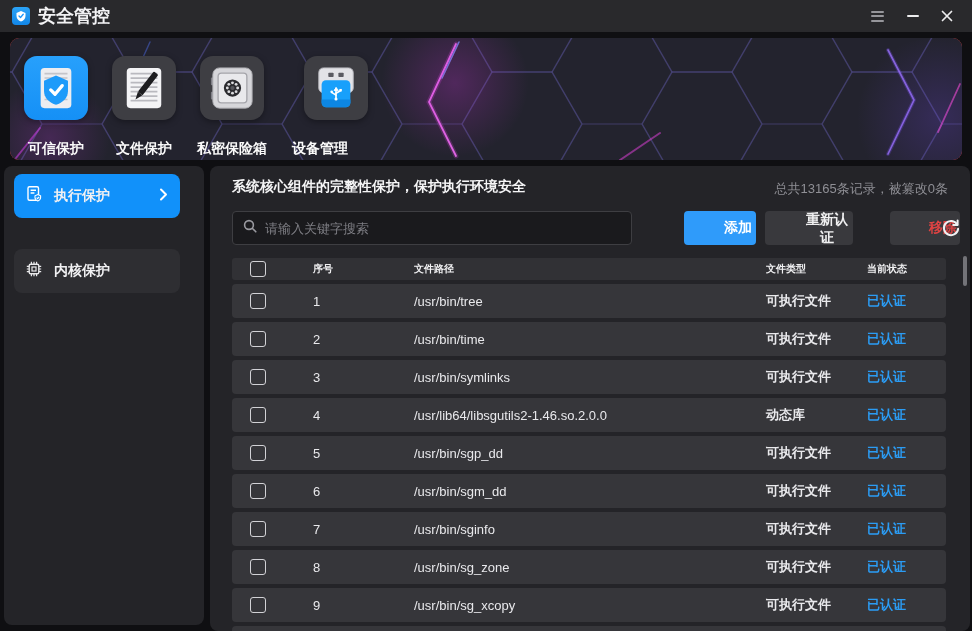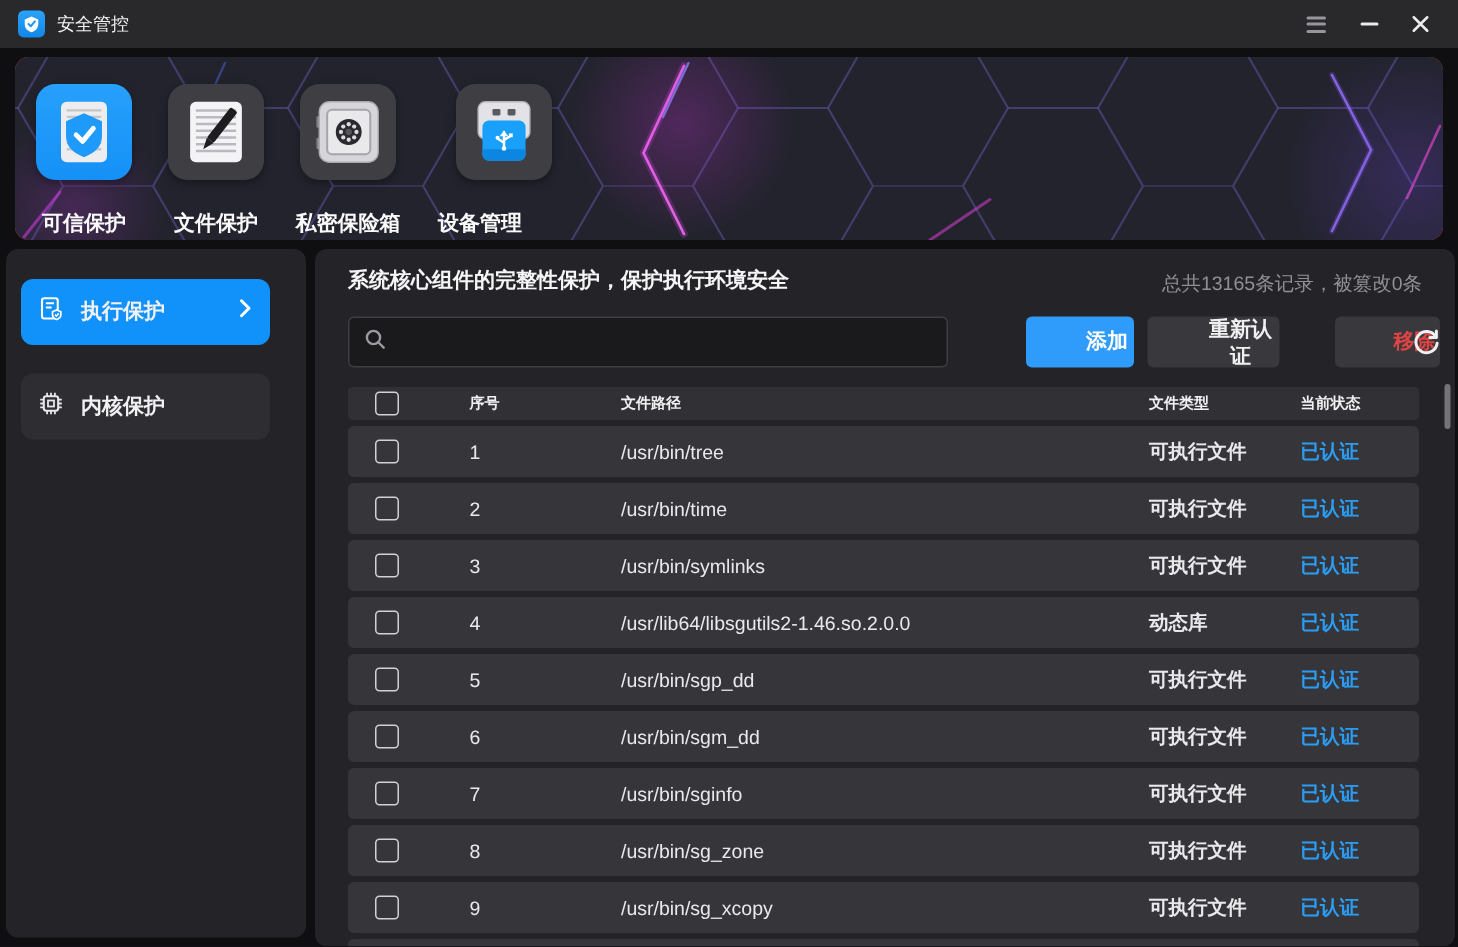--- a/index.html
+++ b/index.html
@@ -4,21 +4,21 @@
 <style>
   * { margin:0; padding:0; box-sizing:border-box; }
   html,body { background:#0f0f12; }
   body { font-family:"Liberation Sans","DejaVu Sans",sans-serif; }
   .window { position:relative; width:972px; height:631px; background:#0f0f12; overflow:hidden; }
 
   
   .titlebar { position:absolute; left:0; top:0; width:972px; height:32px; background:#29292c; }
   .app-icon { position:absolute; left:12px; top:7px; width:18px; height:18px; border-radius:4px;
               background:linear-gradient(180deg,#2ba3f7,#1287e8); display:flex; align-items:center; justify-content:center; }
-  .app-title { position:absolute; left:38px; top:0; line-height:32px; font-size:12px; font-weight:400; color:#f2f2f4; }
+  .app-title { position:absolute; left:38px; top:0; line-height:32px; font-size:18px; font-weight:700; color:#f2f2f4; }
   .win-btn { position:absolute; top:0; width:26px; height:32px; display:flex; flex-direction:column;
              align-items:center; justify-content:center; cursor:pointer; }
   .win-btn.menu { left:864px; gap:2.5px; }
   .win-btn.menu i { display:block; width:13px; height:2px; background:#96969b; border-radius:1px; }
   .win-btn.min { left:900px; }
   .win-btn.min i { display:block; width:12px; height:2px; background:#ececee; border-radius:1px; }
   .win-btn.close { left:934px; }
 
   
   .banner { position:absolute; left:10px; top:38px; width:952px; height:122px; border-radius:9px;
@@ -31,21 +31,21 @@
   .tile.active { background:linear-gradient(180deg,#27a0fc,#1590f6); }
   .banner-label { position:absolute; top:74px; left:50%; transform:translateX(-50%); margin-top:10px;
                   font-size:14px; font-weight:700; color:#fafafa; white-space:nowrap; }
 
   
   .sidebar { position:absolute; left:4px; top:166px; width:200px; height:459px; background:#242428; border-radius:8px; }
   .side-item { position:absolute; left:10px; width:166px; height:44px; border-radius:8px; display:flex; align-items:center;
                padding:0 12px 0 11px; cursor:pointer; background:#2e2e32; }
   .side-item .lbl { margin-left:11px; font-size:14px; font-weight:700; color:#f1f1f3; flex:1; }
   .side-item.active { background:#1191fa; }
-  .side-item.i0 { top:20px; }
+  .side-item.i0 { top:8px; }
   .side-item.i1 { top:83px; }
 
   .main { position:absolute; left:210px; top:166px; width:760px; height:465px; background:#242428; border-radius:8px; overflow:hidden; }
   .desc { position:absolute; left:22px; top:12px; font-size:14px; font-weight:700; color:#f5f5f6; }
   .stats { position:absolute; right:22px; top:14px; font-size:13px; color:#8f8f95; }
 
   .search-box { position:absolute; left:22px; top:45px; width:400px; height:34px; background:#1a1a1d;
                 border:1px solid #3e3e42; border-radius:4px; display:flex; align-items:center; padding:0 10px; }
   .search-box input { flex:1; margin-left:8px; background:transparent; border:none; outline:none;
                       font-size:13px; color:#e8e8ea; font-family:inherit; }
@@ -247,20 +247,21 @@
     <div class="desc">系统核心组件的完整性保护，保护执行环境安全</div>
     <div class="stats">总共13165条记录，被篡改0条</div>
 
     <div class="search-box">
       <span>
         <svg width="14" height="14" viewBox="0 0 14 14" fill="none" stroke="#9a9aa0" stroke-width="1.6" stroke-linecap="round">
           <circle cx="6" cy="6" r="4.4"></circle>
             <path d="M9.5 9.5 L12.8 12.8"></path>
         </svg>
       </span>
+      <input type="text" placeholder="请输入关键字搜索" style="">
     </div>
 
     <button class="btn add">添加</button>
     <button class="btn reauth">重新认证</button>
     <button class="btn remove">移除</button>
     <button class="refresh">
       <svg width="20" height="20" viewBox="0 0 20 20" fill="none">
         <path d="M16.2 6.5 A7.1 7.1 0 1 0 17.1 10.8" stroke="#f0f0f2" stroke-width="2" stroke-linecap="round"></path>
         <path d="M16.6 2.6 V7 H12.2" fill="none" stroke="#f0f0f2" stroke-width="2" stroke-linecap="round" stroke-linejoin="round"></path>
       </svg>

